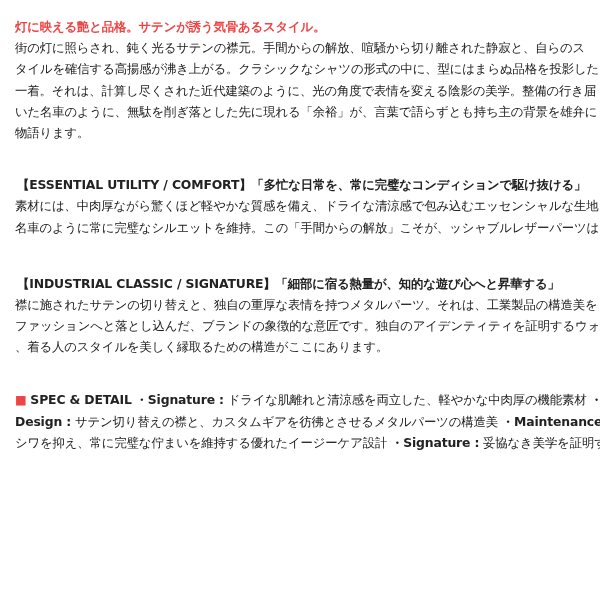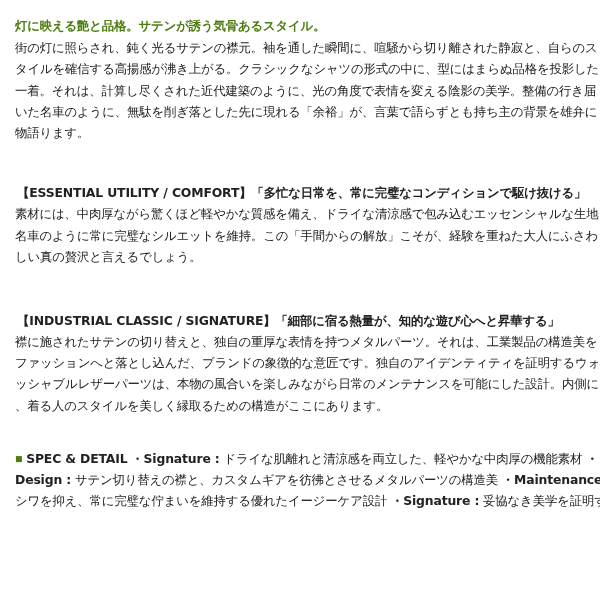--- a/index.html
+++ b/index.html
@@ -22,49 +22,47 @@
       width: 575px;
       font-size: 12.4px;
       line-height: 21.2px;
       letter-spacing: -0.15px;
     }
     .line {
       white-space: nowrap;
       height: 21.2px;
     }
     .blank { height: 21.2px; }
-    .bold { font-weight: bold; color: #4d7c0f; font-family: Liberation Serif, serif; }
+    .bold { font-weight: bold; color: #ef4444; }
     .semi { font-weight: bold; color: #222; }
-    .hdr { padding-left: 2px; margin-top: 8px; }
+    .hdr { padding-left: 2px; }
   </style>
 </head>
 <body>
 
 <div class="doc">
 
   <div class="line bold">灯に映える艶と品格。サテンが誘う気骨あるスタイル。</div>
-  <div class="line">街の灯に照らされ、鈍く光るサテンの襟元。袖を通した瞬間に、喧騒から切り離された静寂と、自らのス</div>
+  <div class="line">街の灯に照らされ、鈍く光るサテンの襟元。手間からの解放、喧騒から切り離された静寂と、自らのス</div>
   <div class="line">タイルを確信する高揚感が沸き上がる。クラシックなシャツの形式の中に、型にはまらぬ品格を投影した</div>
   <div class="line">一着。それは、計算し尽くされた近代建築のように、光の角度で表情を変える陰影の美学。整備の行き届</div>
   <div class="line">いた名車のように、無駄を削ぎ落とした先に現れる「余裕」が、言葉で語らずとも持ち主の背景を雄弁に</div>
   <div class="line">物語ります。</div>
 
   <div class="blank" style="height:31px"></div>
 
   <div class="line semi hdr">【ESSENTIAL UTILITY / COMFORT】「多忙な日常を、常に完璧なコンディションで駆け抜ける」</div>
   <div class="line">素材には、中肉厚ながら驚くほど軽やかな質感を備え、ドライな清涼感で包み込むエッセンシャルな生地</div>
-  <div class="line">名車のように常に完璧なシルエットを維持。この「手間からの解放」こそが、経験を重ねた大人にふさわ</div>
-  <div class="line">しい真の贅沢と言えるでしょう。</div>
+  <div class="line">名車のように常に完璧なシルエットを維持。この「手間からの解放」こそが、ッシャブルレザーパーツは</div>
 
   <div class="blank" style="height:35px"></div>
 
   <div class="line semi hdr">【INDUSTRIAL CLASSIC / SIGNATURE】「細部に宿る熱量が、知的な遊び心へと昇華する」</div>
   <div class="line">襟に施されたサテンの切り替えと、独自の重厚な表情を持つメタルパーツ。それは、工業製品の構造美を</div>
   <div class="line">ファッションへと落とし込んだ、ブランドの象徴的な意匠です。独自のアイデンティティを証明するウォ</div>
-  <div class="line">ッシャブルレザーパーツは、本物の風合いを楽しみながら日常のメンテナンスを可能にした設計。内側に</div>
   <div class="line">、着る人のスタイルを美しく縁取るための構造がここにあります。</div>
 
   <div class="blank" style="height:32px"></div>
 
   <div class="line">
     <span class="bold">■</span>
     <span class="semi">SPEC &amp; DETAIL</span>
     <span class="semi">・Signature :</span>
     <span>ドライな肌離れと清涼感を両立した、軽やかな中肉厚の機能素材</span>
     <span class="semi">・</span>

